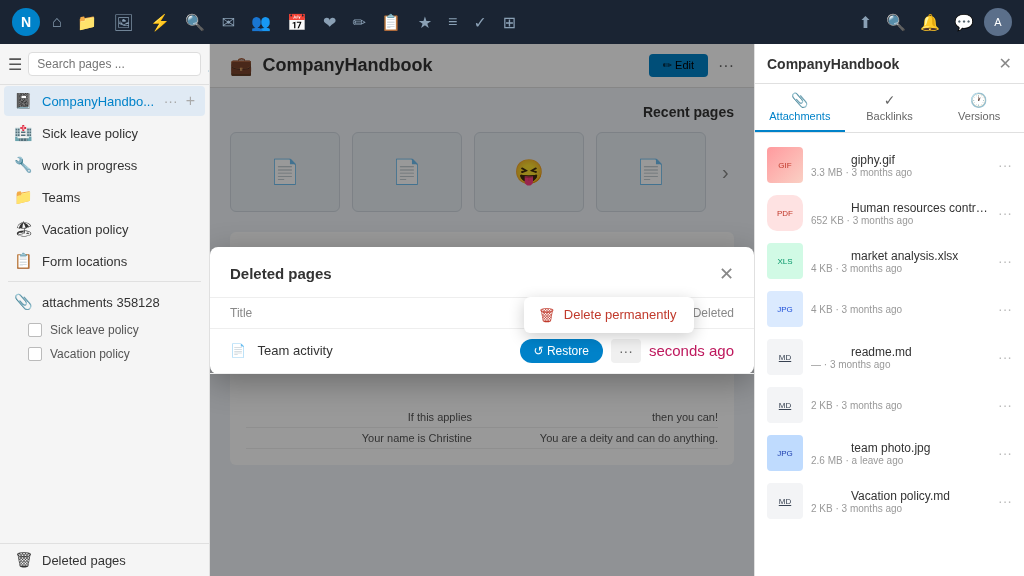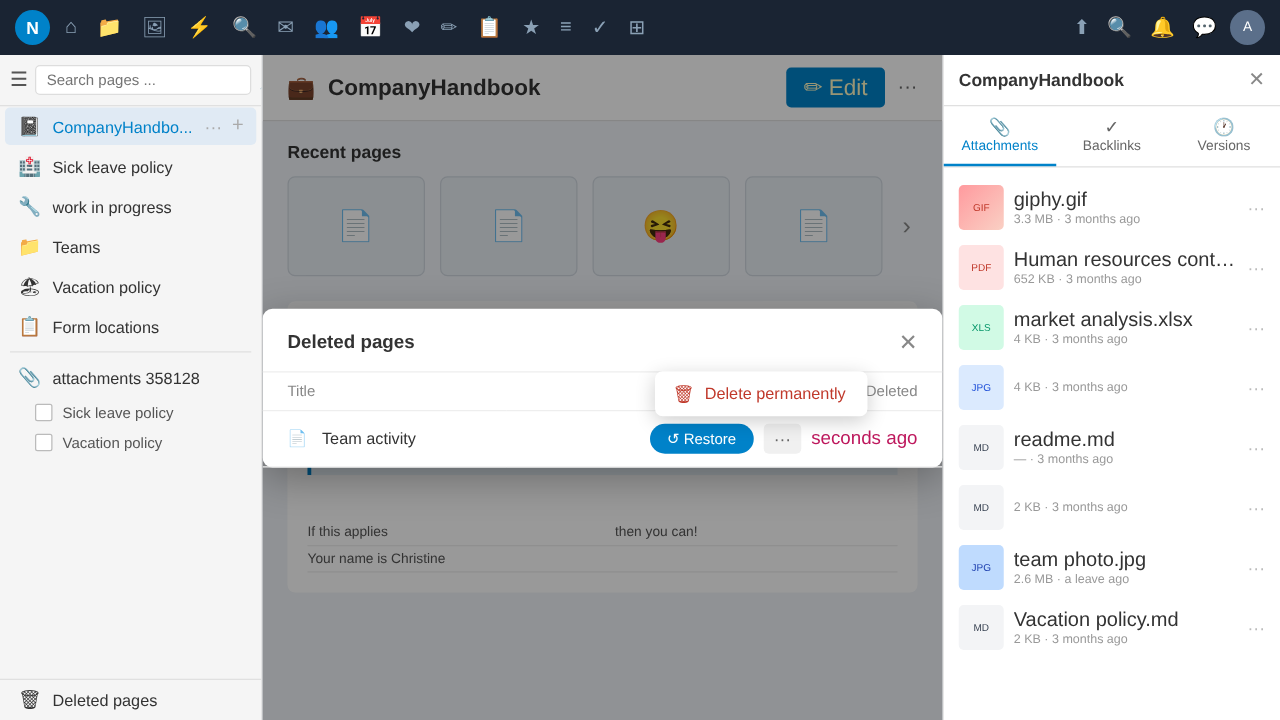--- a/index.html
+++ b/index.html
@@ -96,34 +96,34 @@
       padding: 10px 20px;
       display: flex;
       align-items: center;
       gap: 10px;
       border-bottom: 1px solid #e0e0e0;
     }
     .content-title { font-size: 18px; font-weight: 600; color: #333; display: flex; align-items: center; gap: 8px; }
     .content-title-icon { font-size: 18px; }
     .edit-btn {
       background: #0082c9;
-      color: #fef9c3;
+      color: #000000;
       border: none;
       border-radius: 4px;
       padding: 5px 14px;
-      font-size: 18px;
+      font-size: 11px;
       cursor: pointer;
       display: flex;
       align-items: center;
       gap: 4px;
     }
     .more-btn { background: none; border: none; cursor: pointer; color: #666; font-size: 16px; }
     .content-spacer { flex: 1; }
 
-    .content-body { padding: 16px 20px; overflow: auto; height: calc(100% - 56px); }
+    .content-body { padding: 16px 20px; overflow: auto; height: calc(100% - 56px); text-align: right; }
     .section-title { font-size: 14px; font-weight: 600; color: #333; margin-bottom: 12px; }
 
     .recent-pages { display: flex; gap: 12px; margin-bottom: 20px; align-items: center; }
     .recent-card {
       width: 110px;
       height: 80px;
       background: #e8eef4;
       border-radius: 6px;
       display: flex;
       align-items: center;
@@ -195,21 +195,21 @@
       display: flex;
       align-items: center;
       justify-content: center;
       font-size: 10px;
       color: #666;
       flex-shrink: 0;
       overflow: hidden;
       text-align: right;
     }
     .attachment-info { flex: 1; min-width: 0; }
-    .attachment-name { font-size: 16px; color: #333; white-space: nowrap; overflow: hidden; text-overflow: ellipsis; }
+    .attachment-name { font-size: 12px; color: #333; white-space: nowrap; overflow: hidden; text-overflow: ellipsis; margin-left: 40px; }
     .attachment-meta { font-size: 10px; color: #999; }
     .attachment-dots { color: #bbb; font-size: 14px; cursor: pointer; }
 
     
     .modal-overlay {
       position: absolute;
       top: 0; left: 0; right: 0; bottom: 0;
       background: rgba(0,0,0,0.4);
       display: flex;
       align-items: center;
@@ -280,24 +280,24 @@
       gap: 8px;
       padding: 10px 14px;
       font-size: 13px;
       color: #c0392b;
       cursor: pointer;
     }
     .dropdown-item-icon { font-size: 14px; }
 
     
     .thumb-gif { background: linear-gradient(135deg, #ff9a9e, #fad0c4); }
-    .thumb-pdf { background: #fee2e2; color: #c0392b; }
+    .thumb-pdf { background: #fee2e2; color: #c0392b; border-radius: 10px; }
     .thumb-xlsx { background: #d1fae5; color: #059669; }
     .thumb-jpg { background: #dbeafe; color: #1d4ed8; }
-    .thumb-md { background: #f3f4f6; color: #374151; }
+    .thumb-md { background: #f3f4f6; color: #374151; text-decoration: underline; }
   </style>
 </head>
 <body>
 
 <div class="top-nav">
   <div class="nav-logo">N</div>
   <span class="nav-icon">⌂</span>
   <span class="nav-icon">📁</span>
   <span class="nav-icon">🖼</span>
   <span class="nav-icon">⚡</span>
@@ -422,20 +422,21 @@
           <span style="color:#0082c9;margin-right:6px;">ℹ</span>
           <span>How to know if you are cool enough to be allowed to edit this document</span>
         </div>
         <div class="table-preview">
           <div class="table-row-preview">
             <div class="table-cell">If this applies</div>
             <div class="table-cell">then you can!</div>
           </div>
           <div class="table-row-preview">
             <div class="table-cell">Your name is Christine</div>
+            <div class="table-cell">You are a deity and can do anything.</div>
           </div>
         </div>
       </div>
     </div>
 
     <div class="modal-overlay">
       <div class="modal">
         <div class="modal-header">
           <span class="modal-title">Deleted pages</span>
           <button class="modal-close">✕</button>

